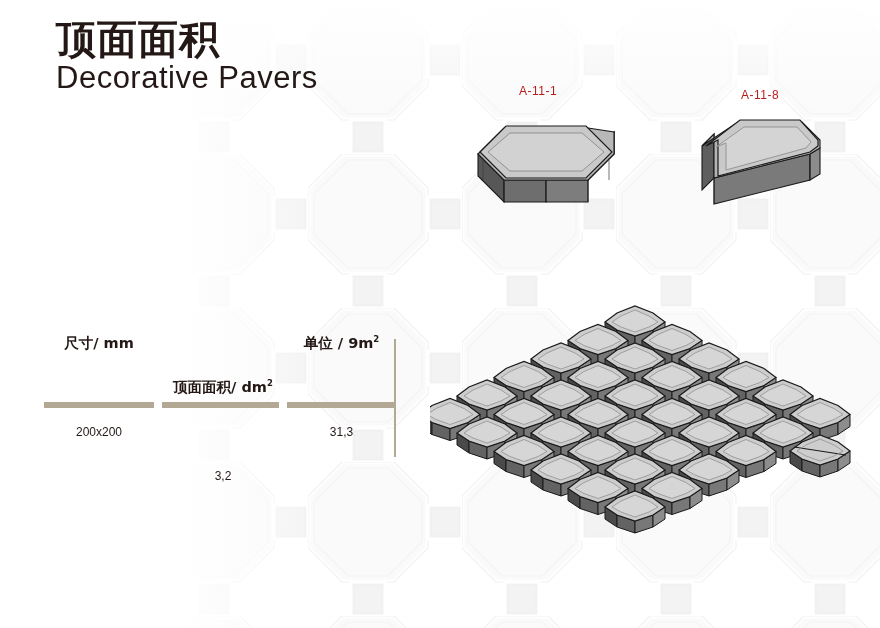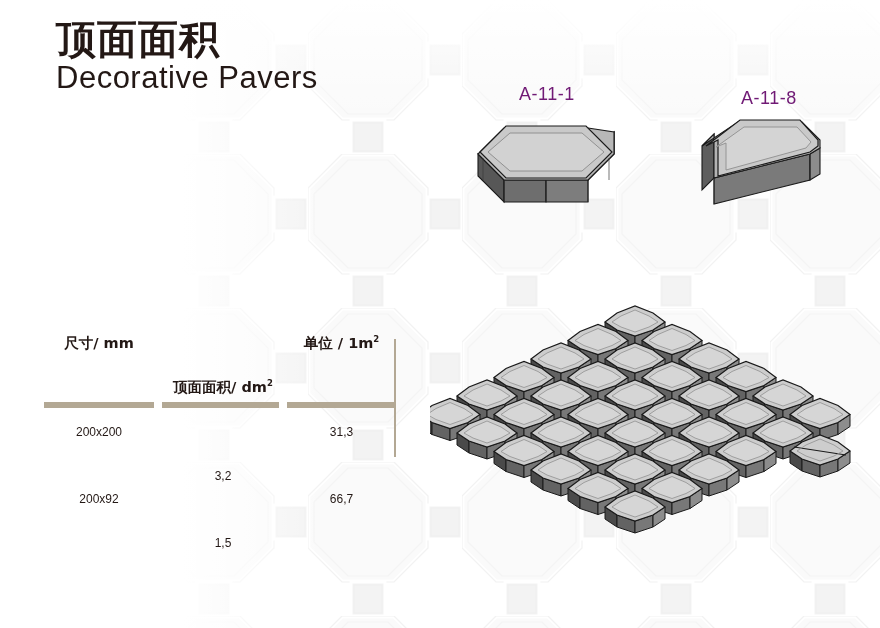--- a/index.html
+++ b/index.html
@@ -28,21 +28,21 @@
     white-space:nowrap;
   }
   #title-en{
     font-size:31px;color:#231815;line-height:1.05;margin:2px 0 0 0;
     letter-spacing:0.5px;white-space:nowrap;
     font-family:"Liberation Sans","DejaVu Sans",sans-serif;
   }
 
   
   .prod-label{
-    position:absolute;z-index:6;font-size:18px;color:#701a75;
+    position:absolute;z-index:6;font-size:12px;color:#b91c1c;
     letter-spacing:0.5px;white-space:nowrap;
   }
   #label-a111{left:519px;top:84px;}
   #label-a112{left:741px;top:88px;}
 
   
   #render-a111{position:absolute;left:466px;top:96px;width:160px;height:130px;z-index:5;}
   #render-a112{position:absolute;left:692px;top:100px;width:140px;height:115px;z-index:5;}
 
   
@@ -275,39 +275,34 @@
   <div id="spec-table">
 
     <div class="thead">
       <div class="th c0">
         <span>尺寸/ mm</span>
       </div>
       <div class="th c1">
         <span>顶面面积/ dm</span><sup>2</sup>
       </div>
       <div class="th c2">
-        <span>单位 / 1m</span><sup>2</sup>
+        <span>单位 / 9m</span><sup>2</sup>
       </div>
     </div>
 
     <div class="bars">
       <div class="bar b0"></div>
       <div class="bar b1"></div>
       <div class="bar b2"></div>
     </div>
 
     <div class="trow r0">
       <div class="td c0">200x200</div>
       <div class="td c1">3,2</div>
       <div class="td c2">31,3</div>
     </div>
 
-    <div class="trow">
-      <div class="td c0">200x92</div>
-      <div class="td c1">1,5</div>
-      <div class="td c2">66,7</div>
-    </div>
 
   </div>
 
   <div id="vdivider"></div>
 
 </div>
 
 </body></html>

